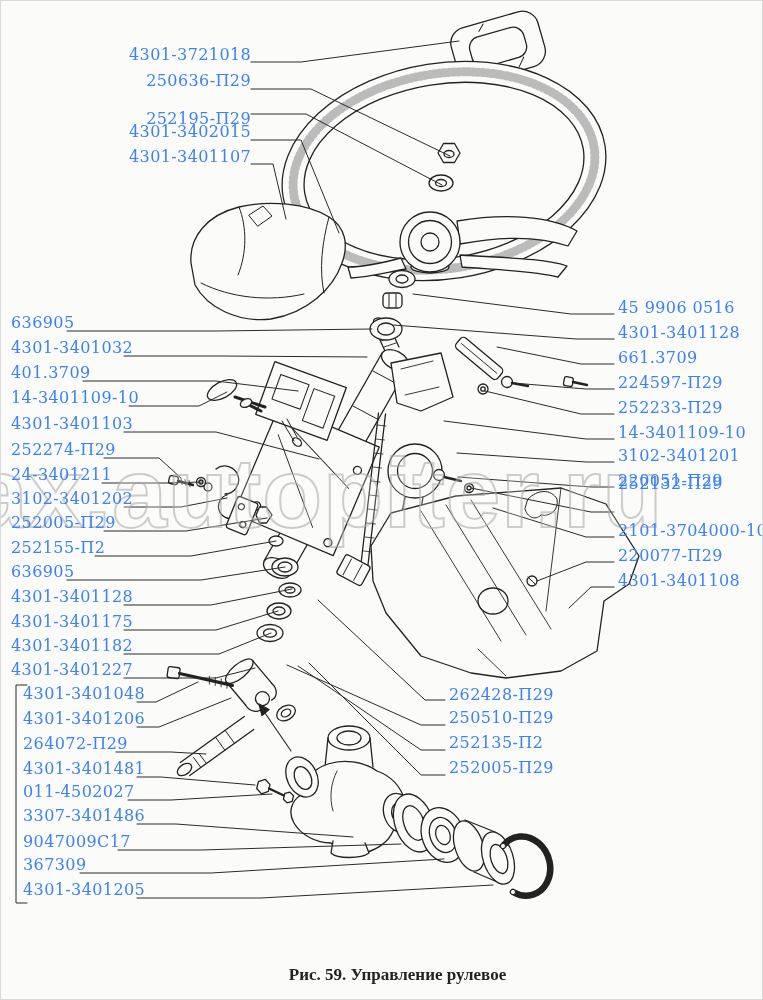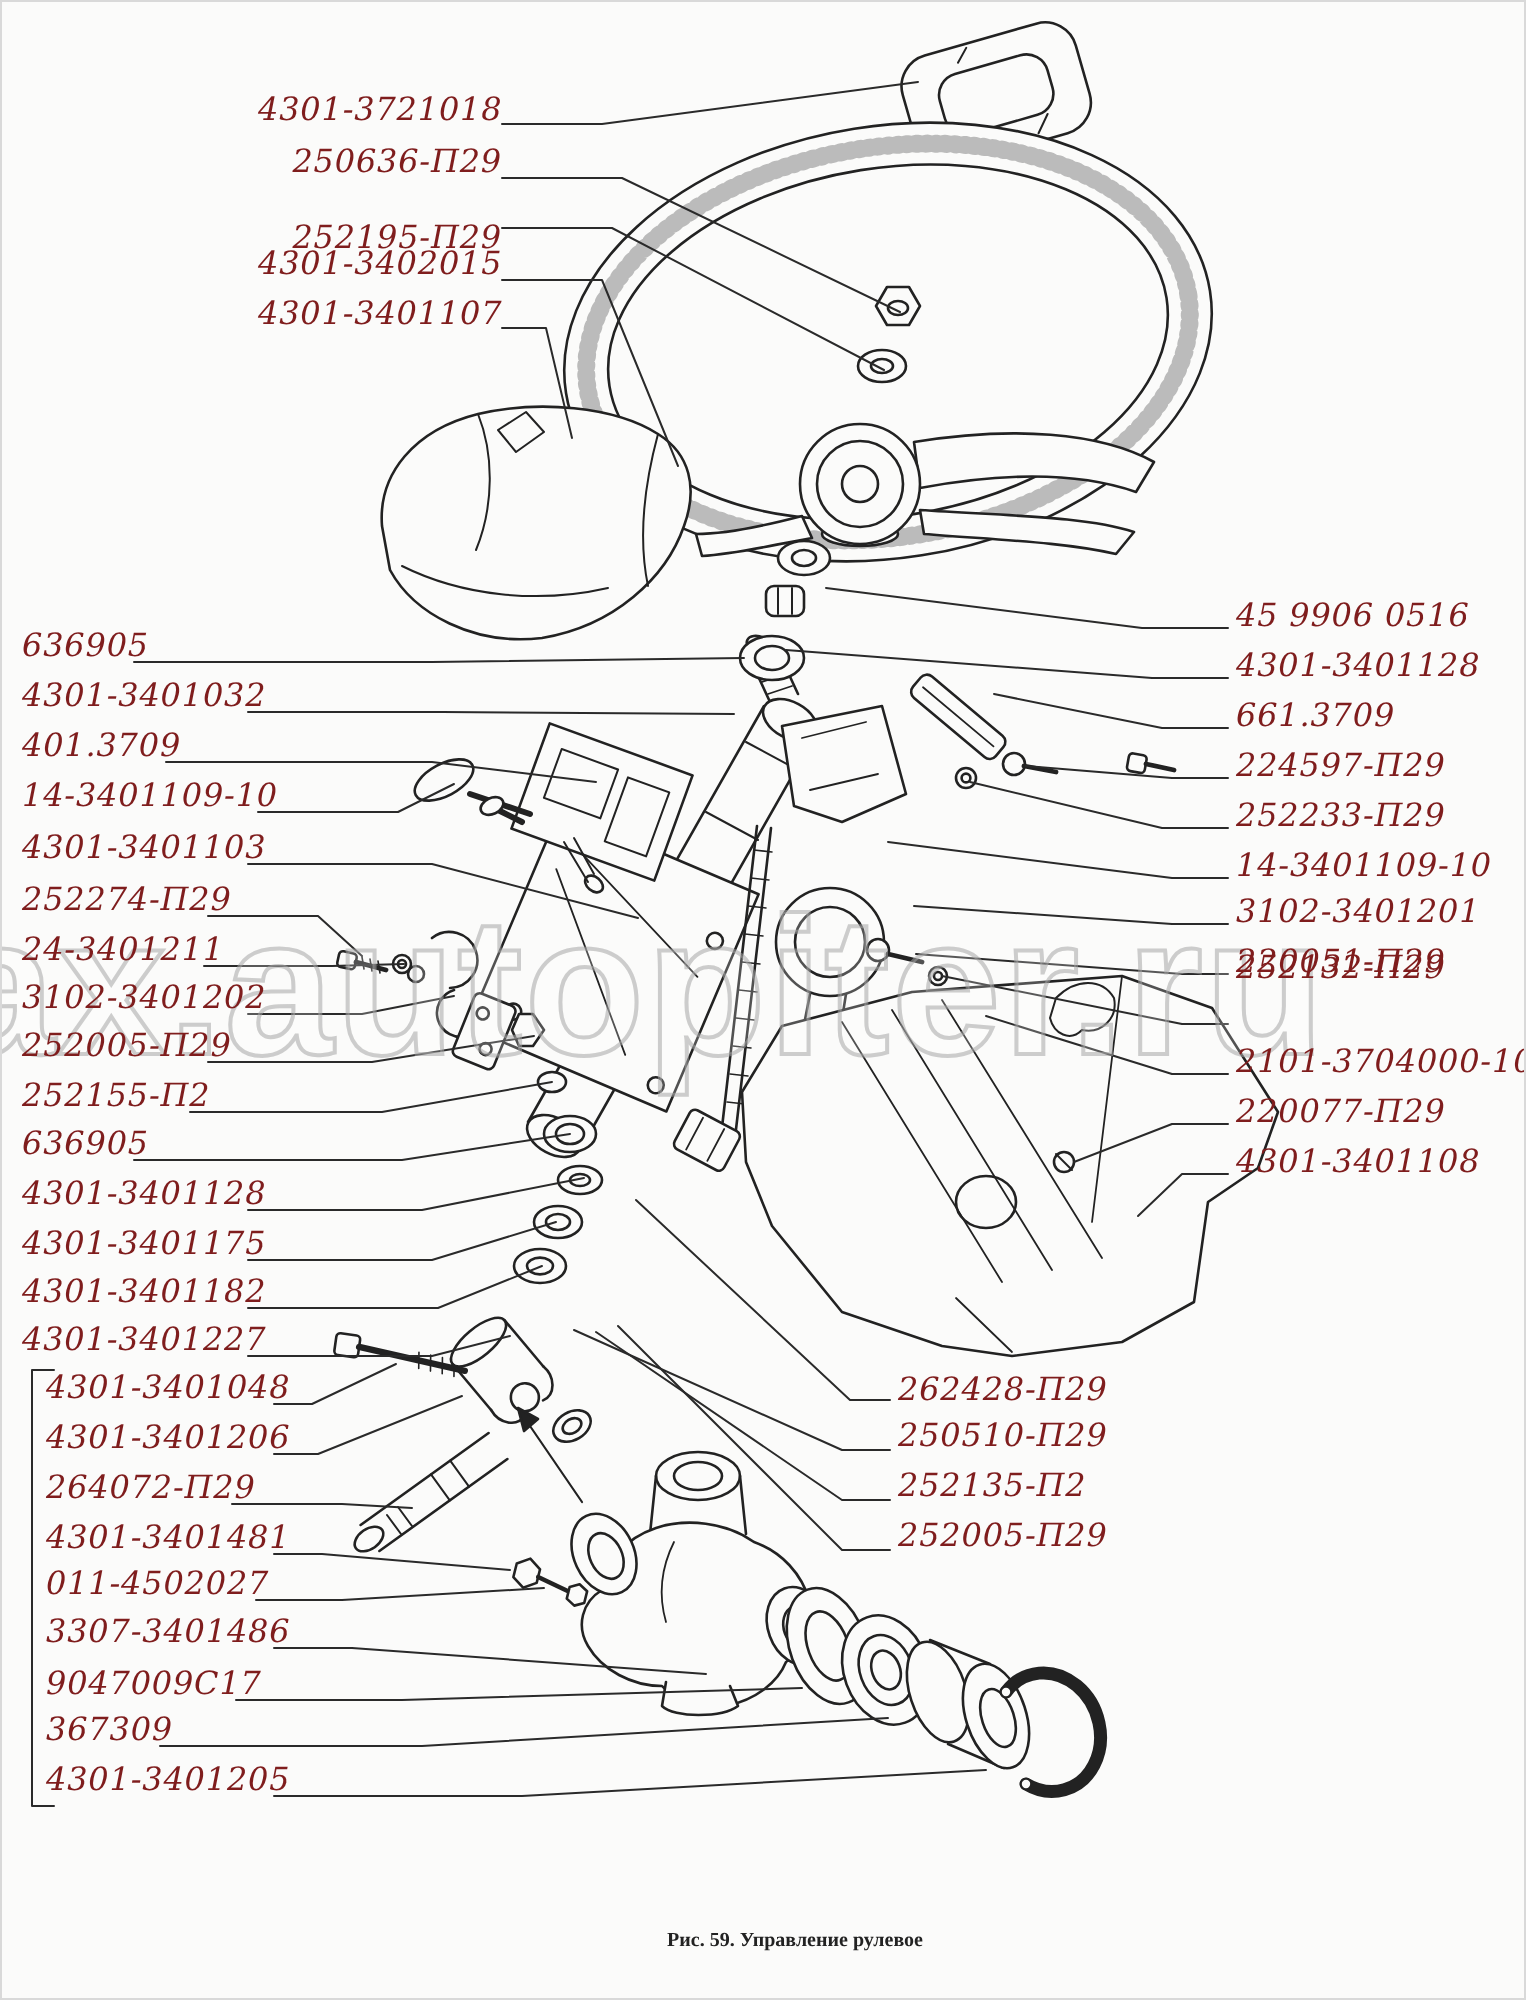--- a/index.html
+++ b/index.html
@@ -10,25 +10,24 @@
     background:#fbfbfa;
     border:1px solid #d9d9d9;
     box-sizing:border-box;
     overflow:hidden;
     font-family:"DejaVu Serif", serif;
   }
   .diagram-svg{position:absolute;left:0;top:0;}
   .lbl{
     position:absolute;
     white-space:nowrap;
-    font-style:italic;
     font-size:16px;
     line-height:19px;
     letter-spacing:0.4px;
-    color:#7f1d1d;
+    color:#3b82f6;
     z-index:5;
   }
   .lbl.tr{width:122px;text-align:right;}
   .watermark{
     position:absolute;
     left:-28px;top:436px;
     width:830px;
     font-family:"Liberation Sans", sans-serif;
     font-weight:700;
     font-size:98px;
@@ -37,21 +36,21 @@
     -webkit-text-stroke:2px rgba(165,165,165,0.55);
     z-index:3;
     user-select:none;
   }
   .caption{
     position:absolute;
     left:30px;top:964px;width:733px;
     text-align:center;
     font-family:"Liberation Serif", serif;
     font-weight:bold;
-    font-size:10px;
+    font-size:17px;
     color:#222;
     z-index:5;
   }
 </style>
 </head>
 <body>
 
 <div class="page">
 
   <svg class="diagram-svg" width="763" height="1000" viewBox="0 0 763 1000" fill="none" stroke="#222" stroke-width="1.3" stroke-linecap="round" stroke-linejoin="round">

